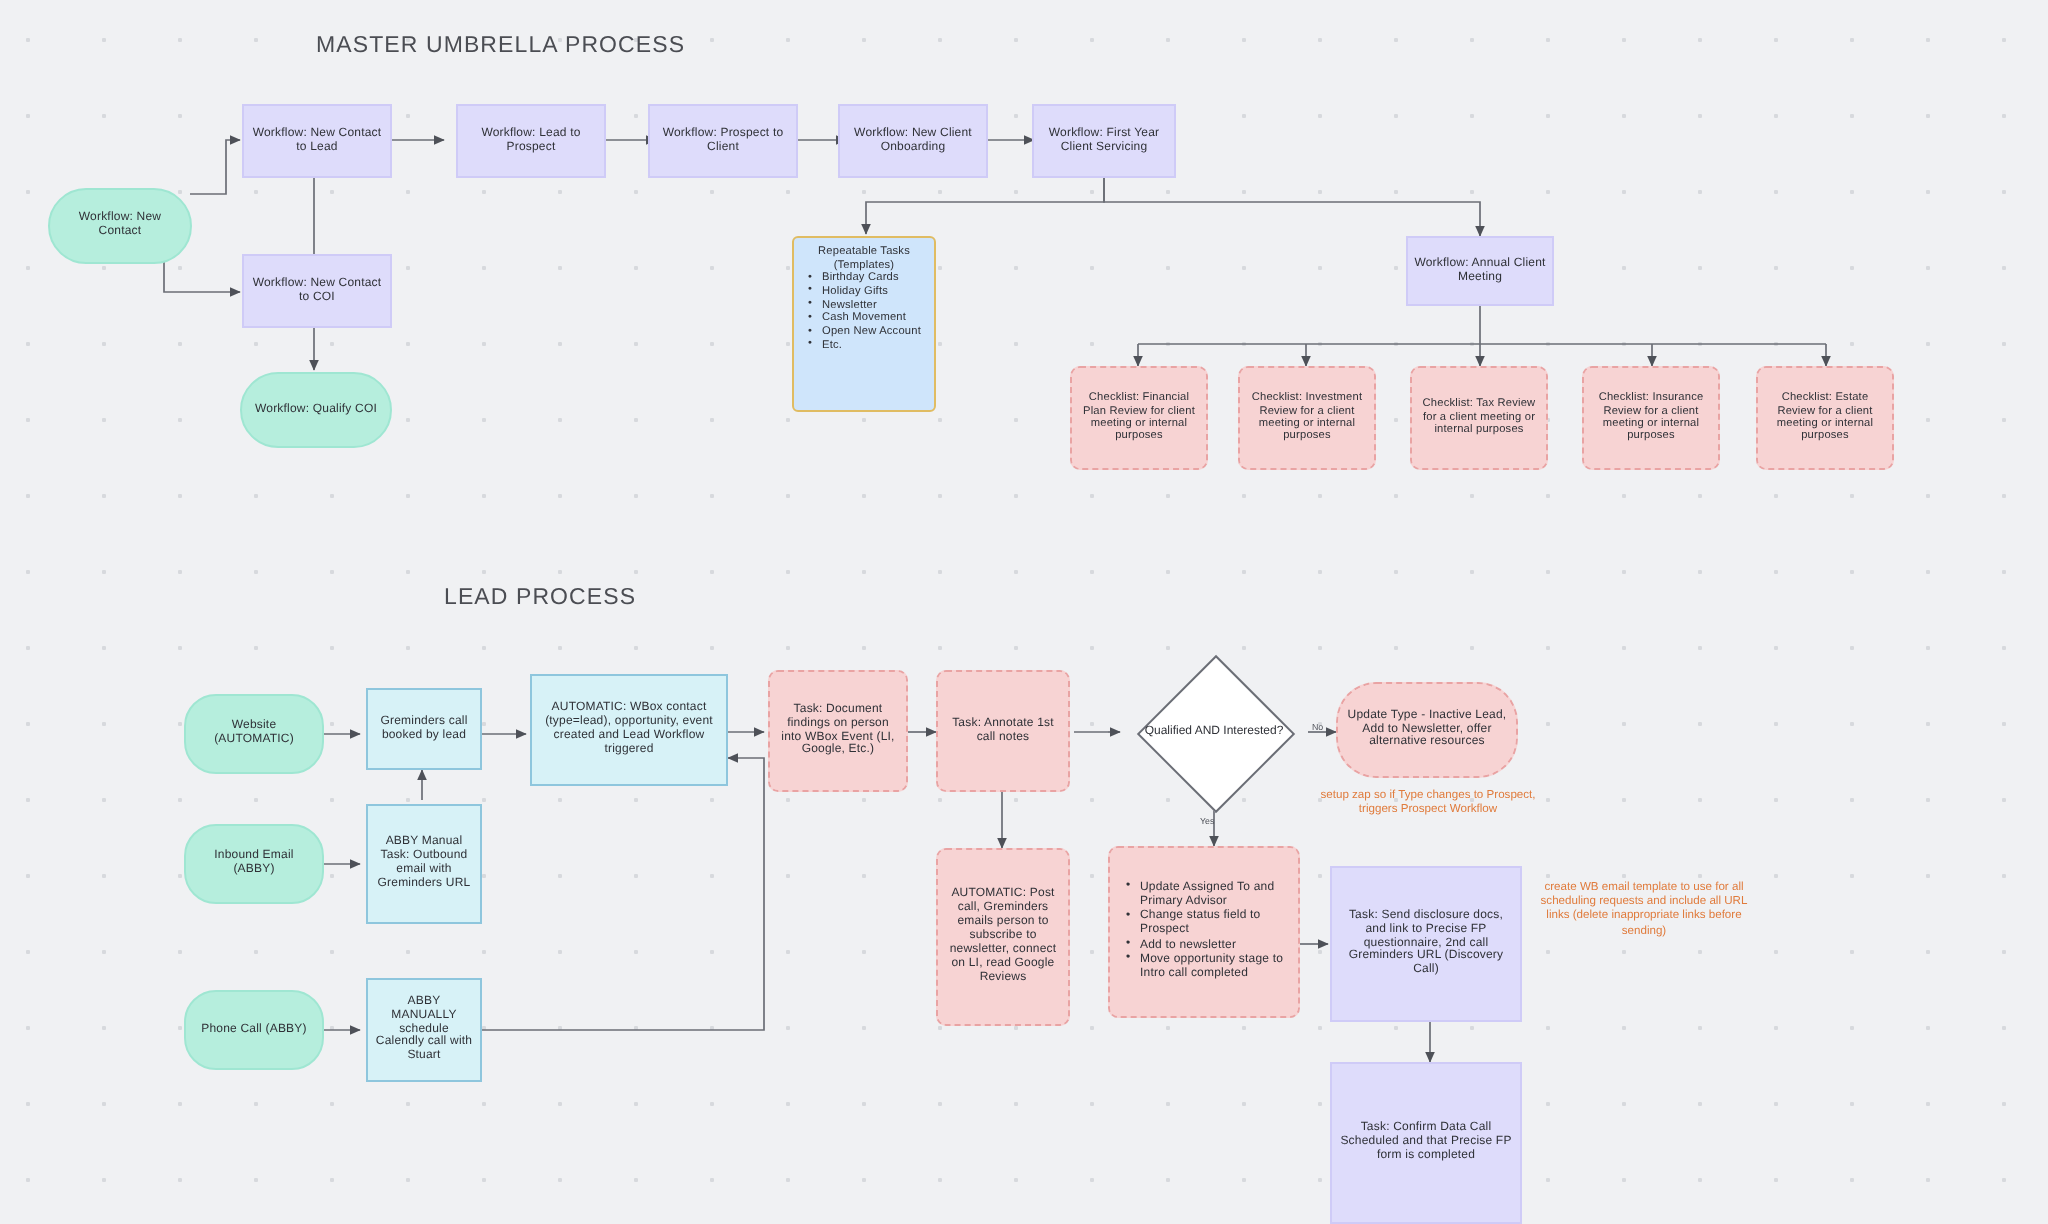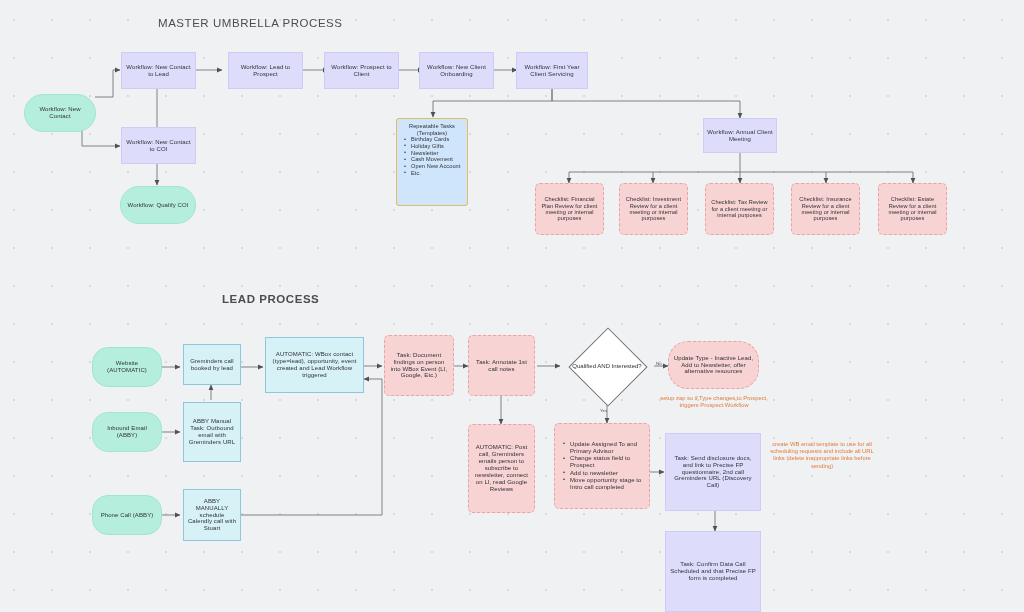--- a/index.html
+++ b/index.html
@@ -114,21 +114,21 @@
 
     <path d="M650,472 L664,472" marker-end="url(#ar)"></path>
 
     <path d="M715,511 L715,531" marker-end="url(#ar)"></path>
 
     <path d="M715,608 L715,612"></path>
   </g>
 </svg>
 
 <div class="title" style="left:158px;top:17px;text-align:center;">MASTER UMBRELLA PROCESS</div>
-<div class="title" style="left:222px;top:293px;font-weight:bold;">LEAD PROCESS</div>
+<div class="title" style="left:222px;top:293px;">LEAD PROCESS</div>
 
 <div class="node mint" style="left:24px;top:94px;width:72px;height:38px;font-size:6px;">
   <div class="txt">Workflow: New Contact</div>
 </div>
 
 <div class="node lav" style="left:121px;top:52px;width:75px;height:37px;font-size:6px;">
   <div class="txt">Workflow: New Contact to Lead</div>
 </div>
 <div class="node lav" style="left:228px;top:52px;width:75px;height:37px;font-size:6px;">
   <div class="txt">Workflow: Lead to Prospect</div>

